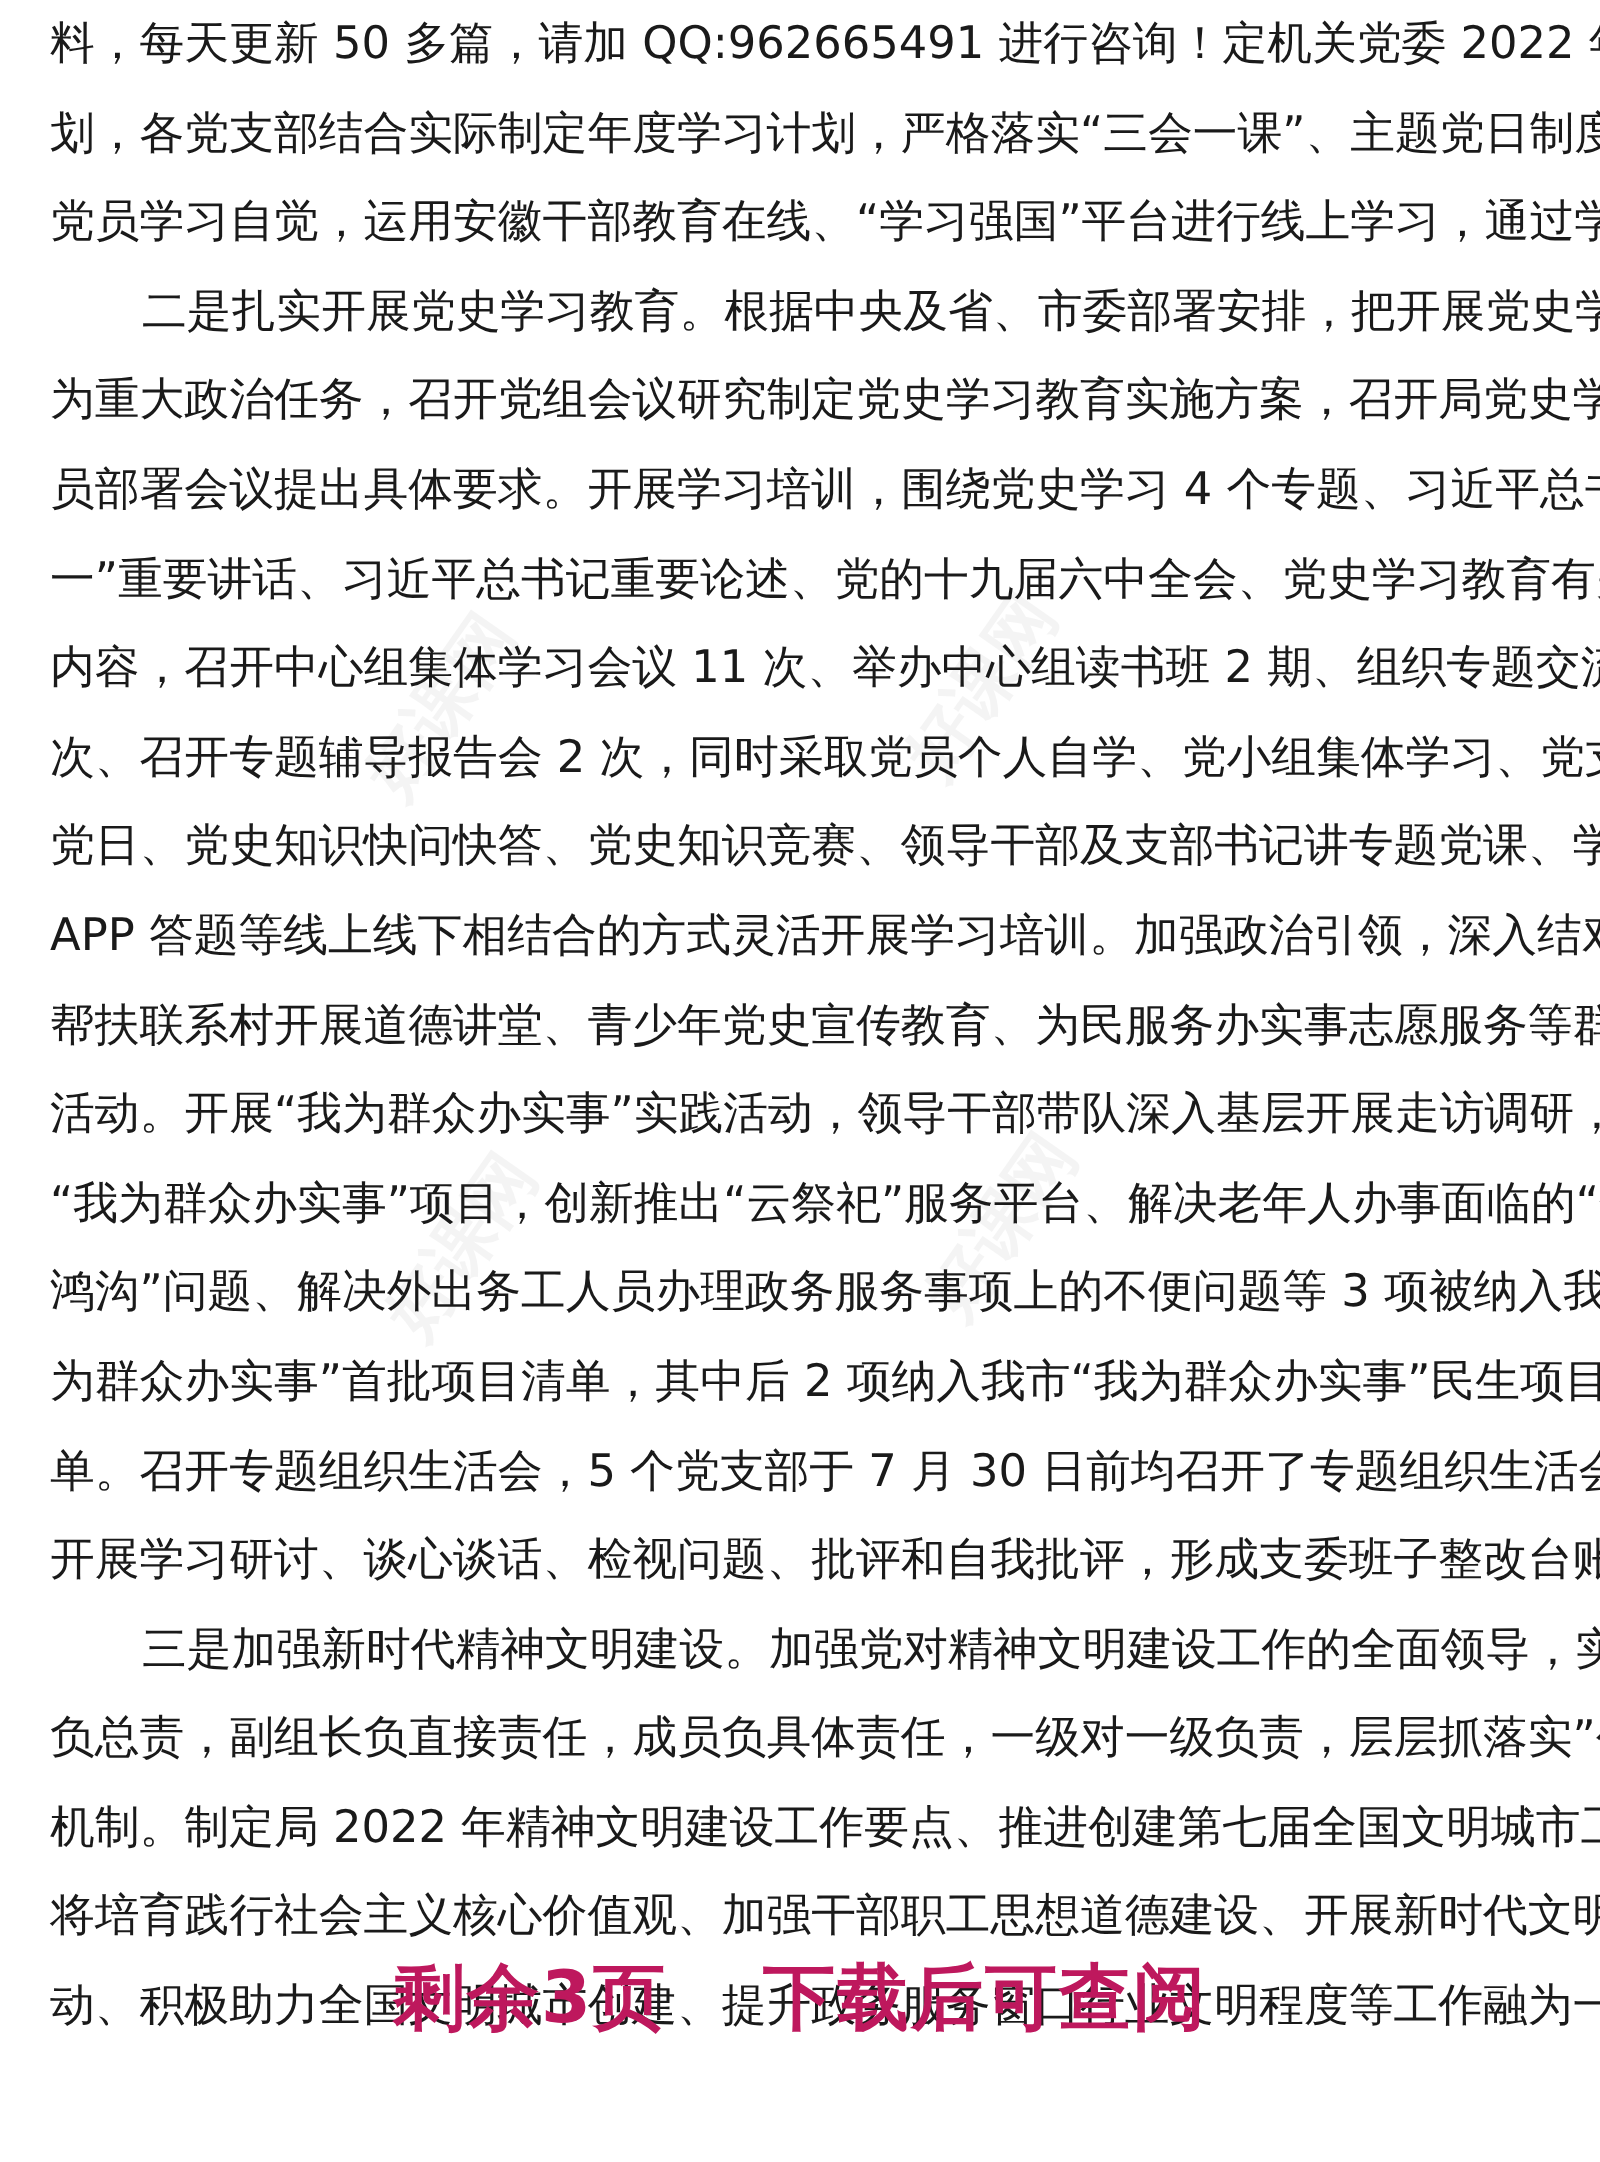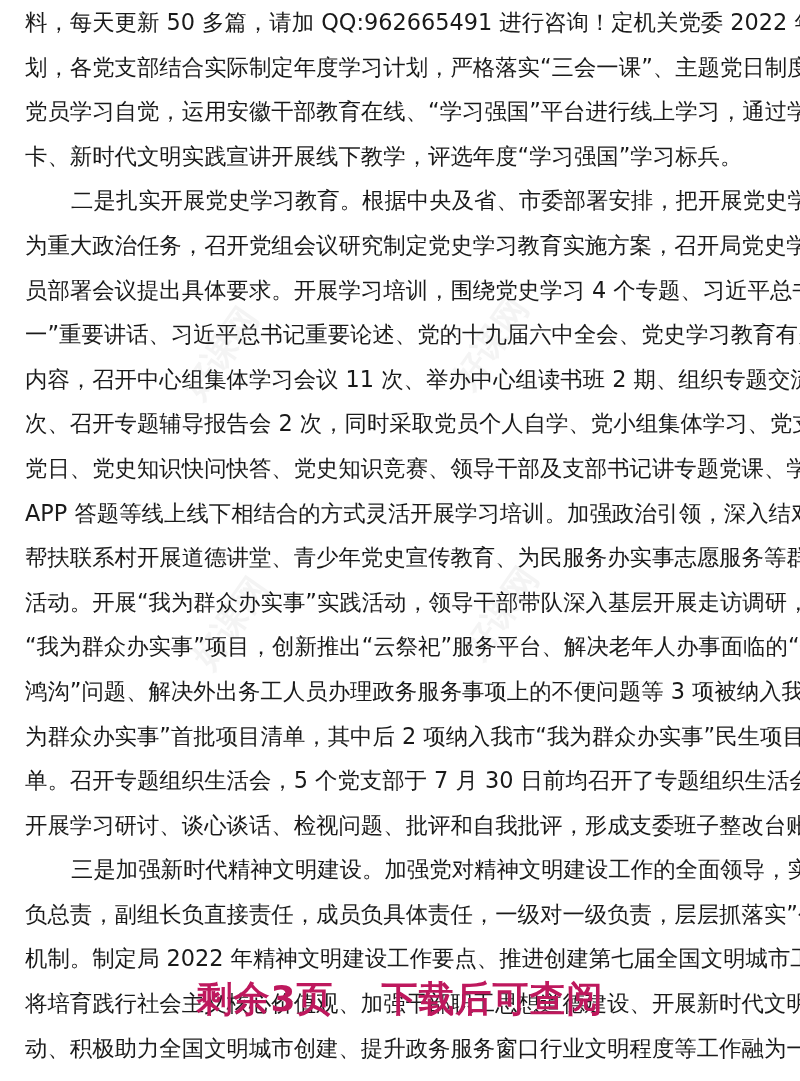--- a/index.html
+++ b/index.html
@@ -23,21 +23,20 @@
 <div class="page">
   <div class="watermark" style="left:170px; top:330px;">好课网</div>
   <div class="watermark" style="left:440px; top:320px;">好课网</div>
   <div class="watermark" style="left:180px; top:600px;">好课网</div>
   <div class="watermark" style="left:450px; top:590px;">好课网</div>
 
   <div class="text-block">
     <div class="line">料，每天更新 50 多篇，请加 QQ:962665491 进行咨询！定机关党委 2022 年度学习计</div>
     <div class="line">划，各党支部结合实际制定年度学习计划，严格落实“三会一课”、主题党日制度。加强</div>
     <div class="line">党员学习自觉，运用安徽干部教育在线、“学习强国”平台进行线上学习，通过学习提示</div>
-    <div class="line last">卡、新时代文明实践宣讲开展线下教学，评选年度“学习强国”学习标兵。</div>
     <div class="line indent">二是扎实开展党史学习教育。根据中央及省、市委部署安排，把开展党史学习教育作</div>
     <div class="line">为重大政治任务，召开党组会议研究制定党史学习教育实施方案，召开局党史学习教育动</div>
     <div class="line">员部署会议提出具体要求。开展学习培训，围绕党史学习 4 个专题、习近平总书记“七</div>
     <div class="line">一”重要讲话、习近平总书记重要论述、党的十九届六中全会、党史学习教育有关文件等</div>
     <div class="line">内容，召开中心组集体学习会议 11 次、举办中心组读书班 2 期、组织专题交流研讨 6</div>
     <div class="line">次、召开专题辅导报告会 2 次，同时采取党员个人自学、党小组集体学习、党支部主题</div>
     <div class="line">党日、党史知识快问快答、党史知识竞赛、领导干部及支部书记讲专题党课、学习强国</div>
     <div class="line">APP 答题等线上线下相结合的方式灵活开展学习培训。加强政治引领，深入结对社区、</div>
     <div class="line">帮扶联系村开展道德讲堂、青少年党史宣传教育、为民服务办实事志愿服务等群众性主题</div>
     <div class="line">活动。开展“我为群众办实事”实践活动，领导干部带队深入基层开展走访调研，梳理</div>

